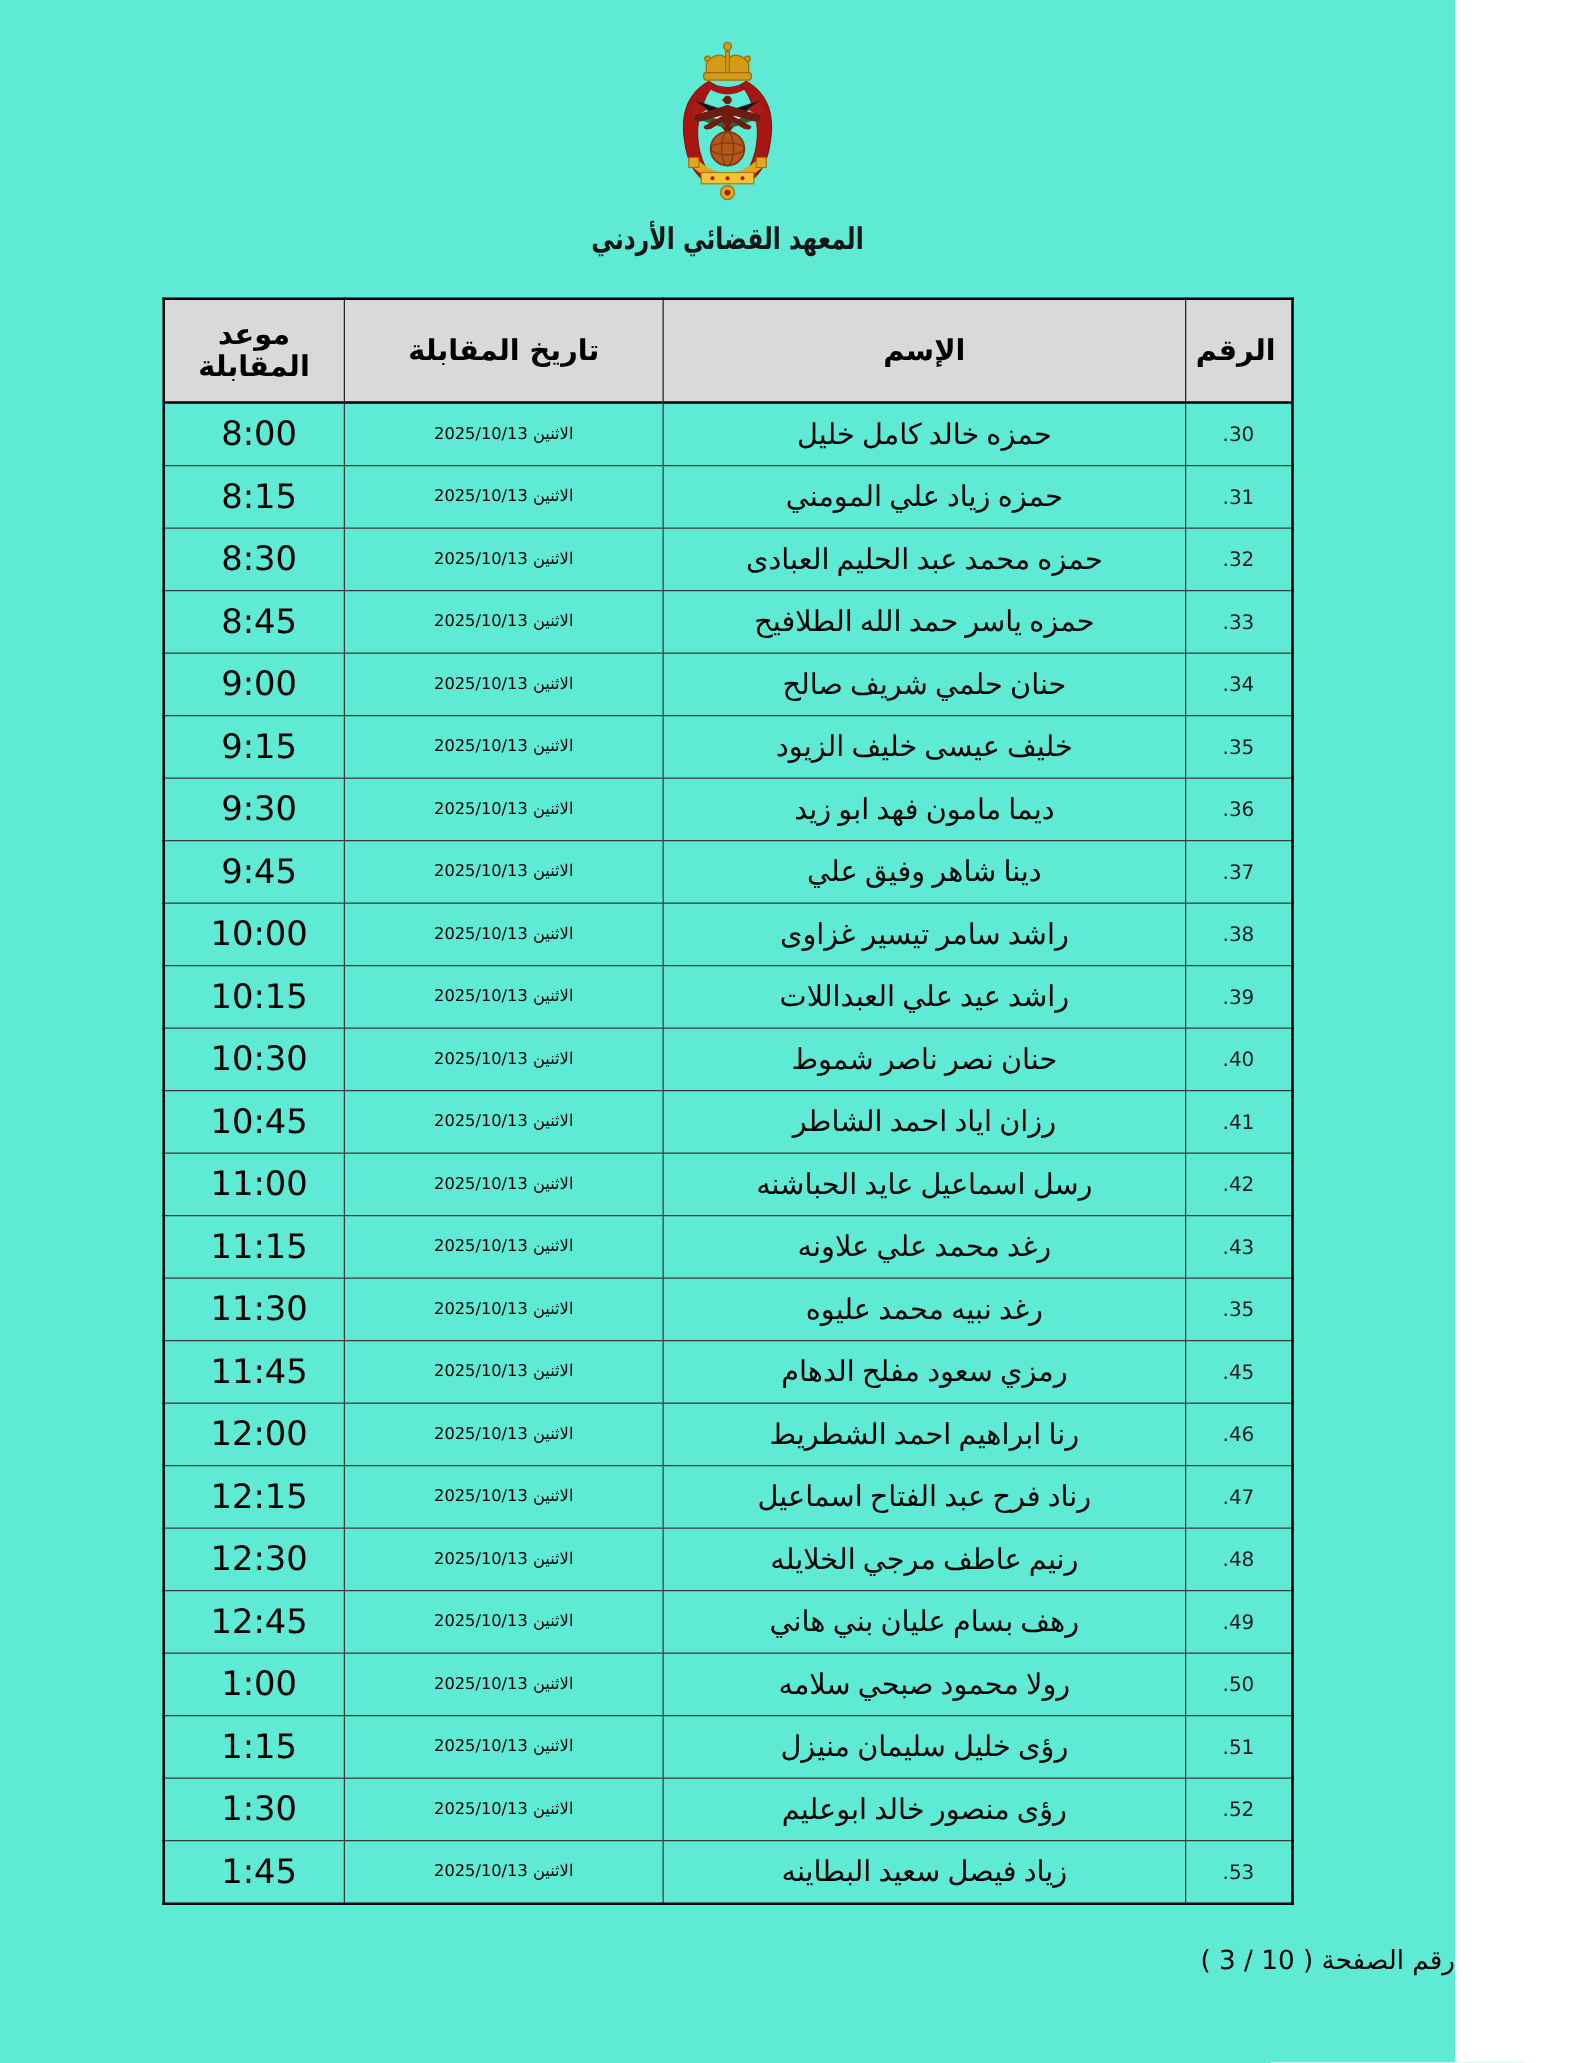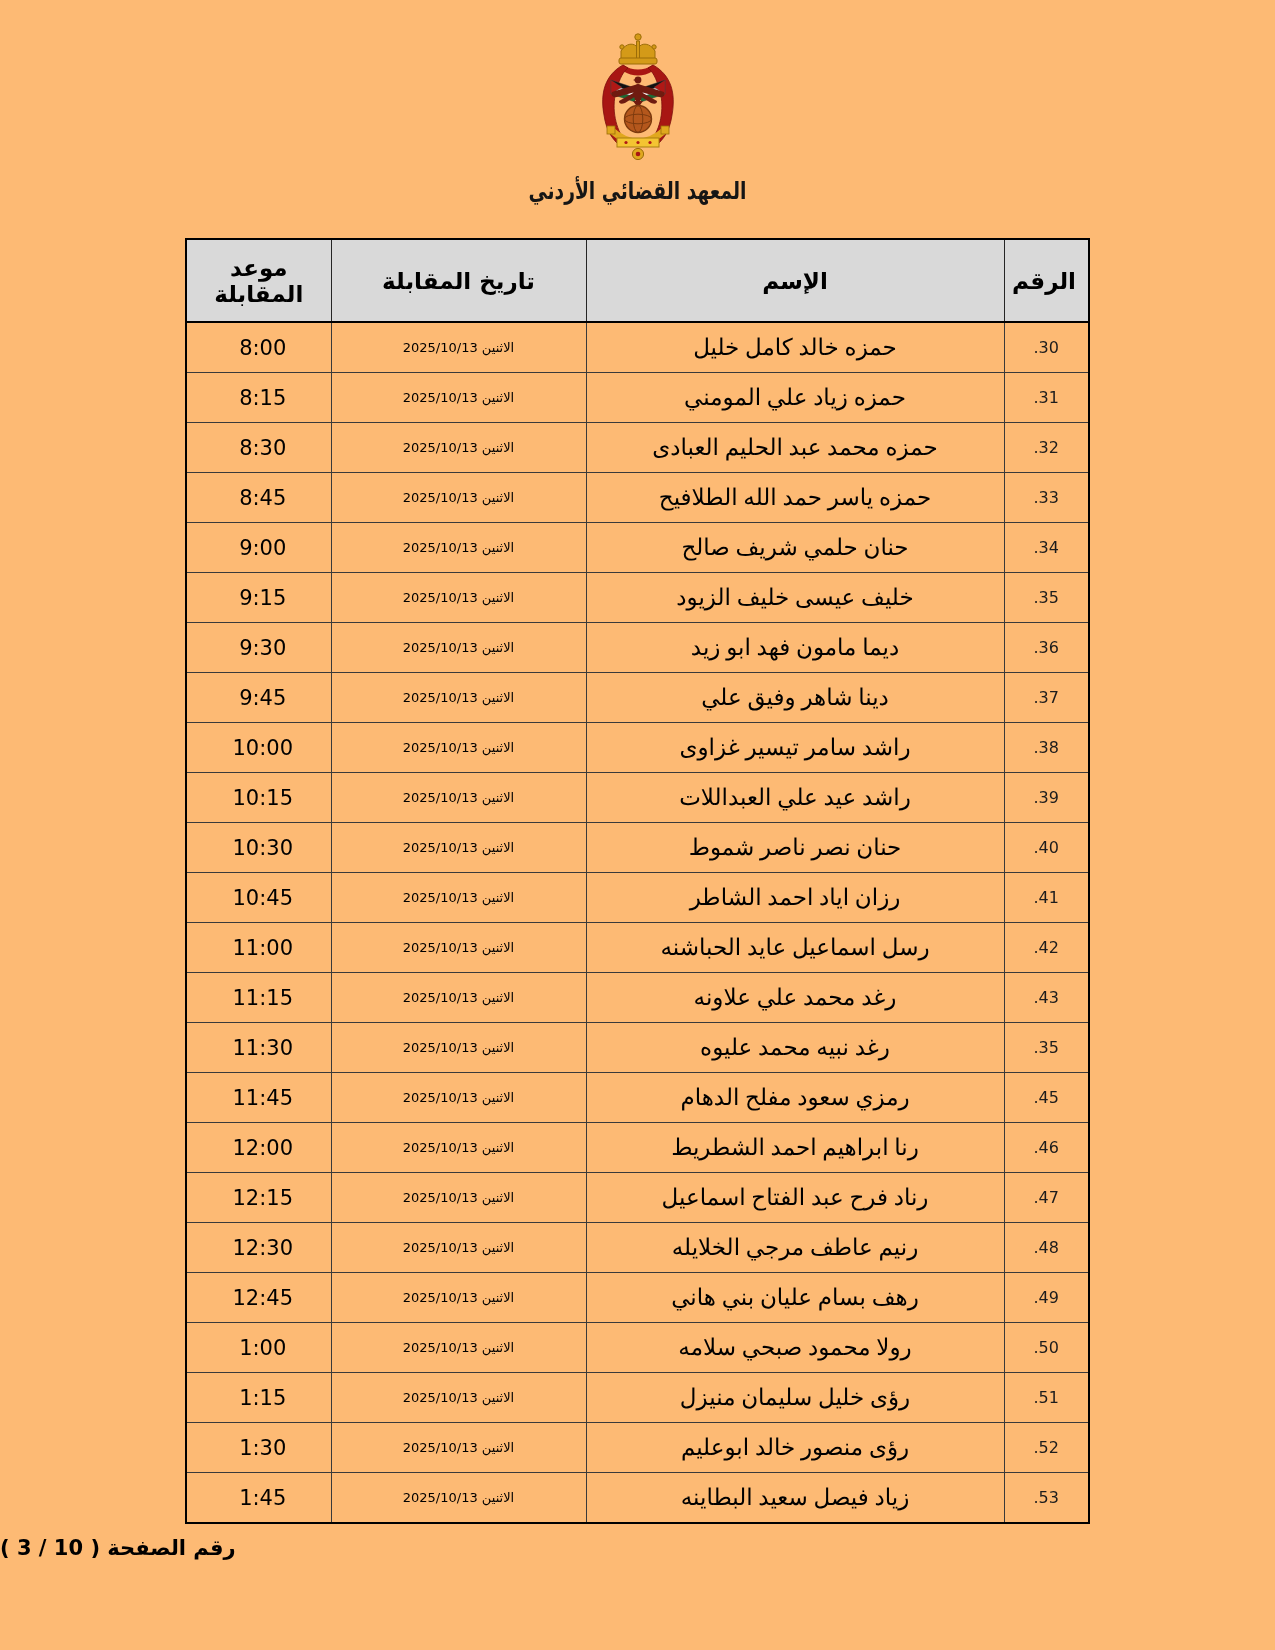--- a/index.html
+++ b/index.html
@@ -1,19 +1,19 @@
 <!DOCTYPE html>
 <html lang="ar"><head>
 <meta charset="utf-8">
 <style>
   html,body{margin:0;padding:0;background:#ffffff;}
   .page{
     position:relative;
-    width:1275px;height:1650px;
-    background:#fdba74;
+    width:1164px;height:1650px;
+    background:#5eead4;
     font-family:"DejaVu Sans",sans-serif;
     color:#000;
     overflow:hidden;
   }
   .doc-header{ text-align:center; padding-top:30px; }
   .crest{ display:block; margin:0 auto; }
   .calligraphy{
     margin:4px auto 0;
     height:52px;
     line-height:50px;
@@ -47,26 +47,26 @@
     text-align:center;
     vertical-align:middle;
     border:1px solid #3a3a3a;
     padding:0 4px;
     overflow:hidden;
     white-space:nowrap;
   }
   td.c-num{ font-size:16px; color:#1c1c1c;text-align:center; }
   td.c-name{ font-size:23px;font-family:Liberation Serif, serif; }
   td.c-date{ font-size:13px; }
-  td.c-time{ font-size:21px;padding-left:12px; }
+  td.c-time{ font-size:27px;padding-left:12px; }
   .page-footer{
-    margin-top:12px;
-    text-align:left;
+    margin-top:32px;
+    text-align:right;
     font-size:21px;
-    font-weight:bold;
+    font-weight:normal;
   }
 </style>
 </head>
 <body>
 
 <div class="page">
 
   <header class="doc-header">
     <svg class="crest" width="122" height="132" viewBox="0 0 122 132" aria-hidden="true">
 

